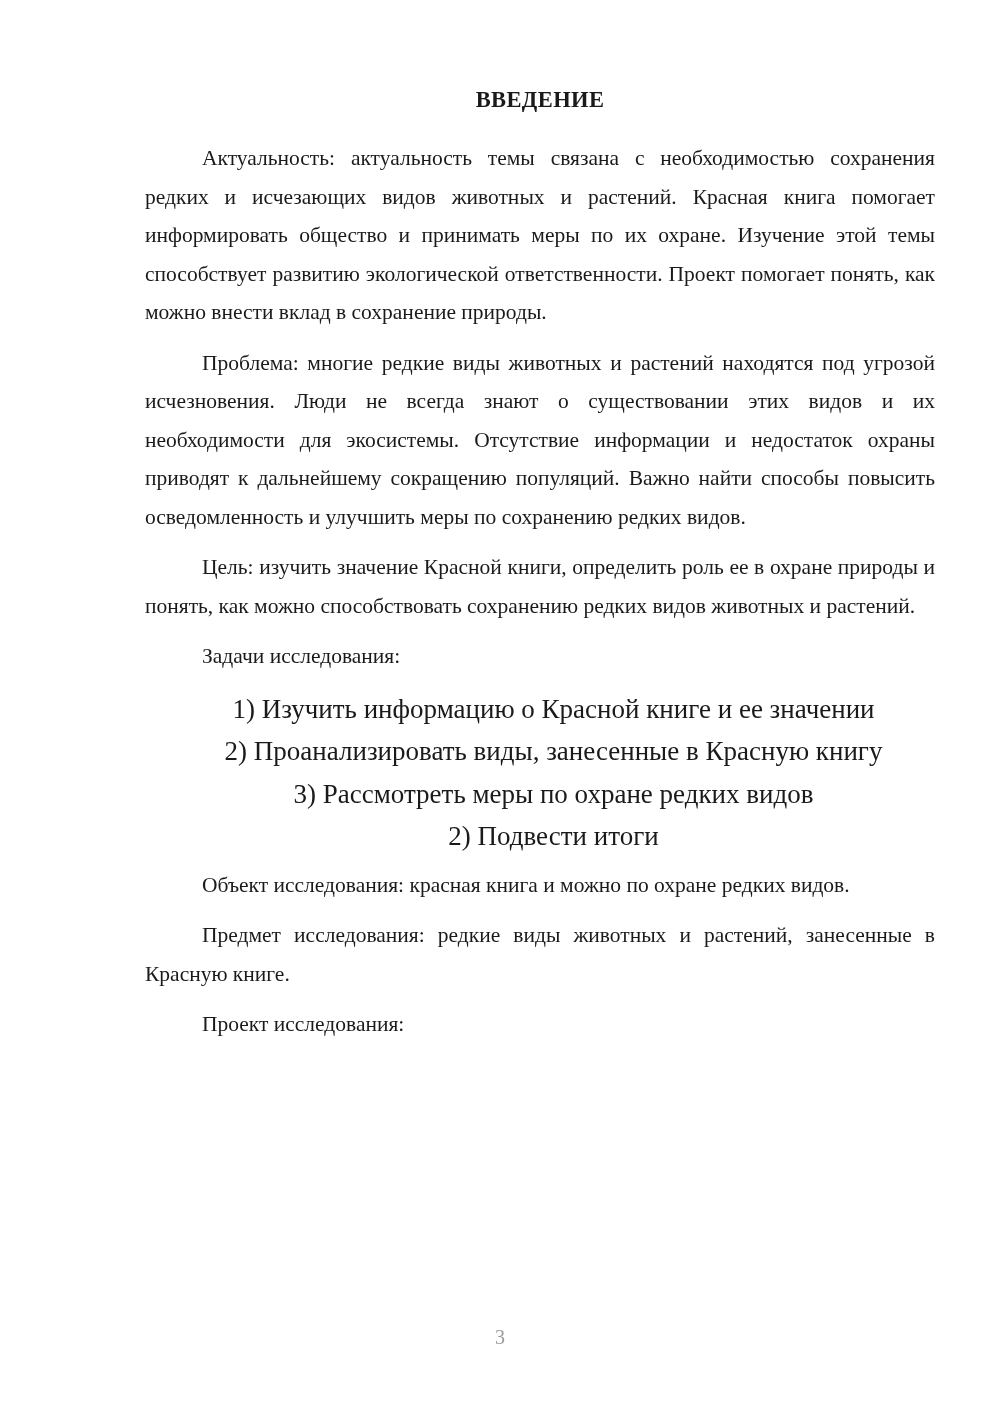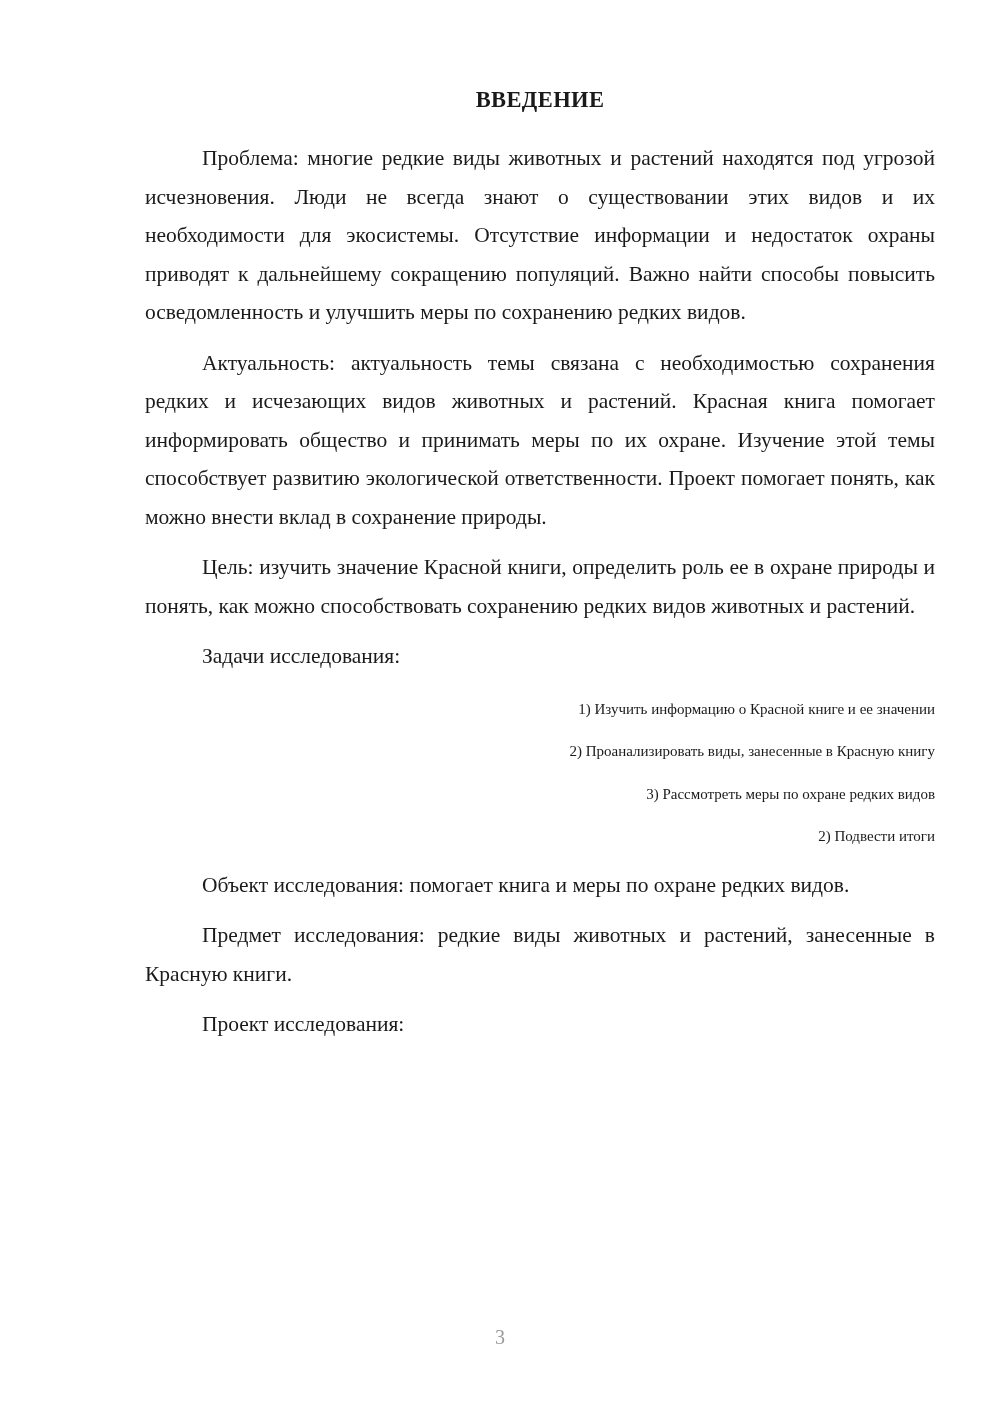--- a/index.html
+++ b/index.html
@@ -49,25 +49,25 @@
   }
   p.para.last-tight {
     margin-bottom: 0;
   }
   .task-list {
     list-style: none;
     margin: 14px 0 10px 0;
     padding: 0;
   }
   .task-list li {
-    font-size: 15px;
+    font-size: 27px;
     line-height: 38.5px;
     margin: 0 0 4px 0;
     padding-left: 27px;
-    text-align: right;
+    text-align: center;
     white-space: nowrap;
   }
   .page-number {
     position: absolute;
     left: 0;
     top: 1326px;
     width: 1000px;
     text-align: center;
     font-size: 20px;
     color: #9a9a9a;
@@ -76,38 +76,38 @@
 </style>
 </head>
 <body>
 
 <div class="page">
 
   <div class="content">
 
     <h1 class="doc-title">ВВЕДЕНИЕ</h1>
 
+    <p class="para">Актуальность: актуальность темы связана с необходимостью сохранения редких и исчезающих видов животных и растений. Красная книга помогает информировать общество и принимать меры по их охране. Изучение этой темы способствует развитию экологической ответственности. Проект помогает понять, как можно внести вклад в сохранение природы.</p>
+
     <p class="para">Проблема: многие редкие виды животных и растений находятся под угрозой исчезновения. Люди не всегда знают о существовании этих видов и их необходимости для экосистемы. Отсутствие информации и недостаток охраны приводят к дальнейшему сокращению популяций. Важно найти способы повысить осведомленность и улучшить меры по сохранению редких видов.</p>
-
-    <p class="para">Актуальность: актуальность темы связана с необходимостью сохранения редких и исчезающих видов животных и растений. Красная книга помогает информировать общество и принимать меры по их охране. Изучение этой темы способствует развитию экологической ответственности. Проект помогает понять, как можно внести вклад в сохранение природы.</p>
 
     <p class="para">Цель: изучить значение Красной книги, определить роль ее в охране природы и понять, как можно способствовать сохранению редких видов животных и растений.</p>
 
     <p class="para last-tight">Задачи исследования:</p>
 
     <ol class="task-list">
       <li>1) Изучить информацию о Красной книге и ее значении</li>
       <li>2) Проанализировать виды, занесенные в Красную книгу</li>
       <li>3) Рассмотреть меры по охране редких видов</li>
       <li>2) Подвести итоги</li>
     </ol>
 
-    <p class="para">Объект исследования: помогает книга и меры по охране редких видов.</p>
+    <p class="para">Объект исследования: красная книга и можно по охране редких видов.</p>
 
-    <p class="para">Предмет исследования: редкие виды животных и растений, занесенные в Красную книги.</p>
+    <p class="para">Предмет исследования: редкие виды животных и растений, занесенные в Красную книге.</p>
 
 
     <p class="para">Проект исследования:</p>
 
   </div>
 
   <div class="page-number">3</div>
 
 </div>
 

